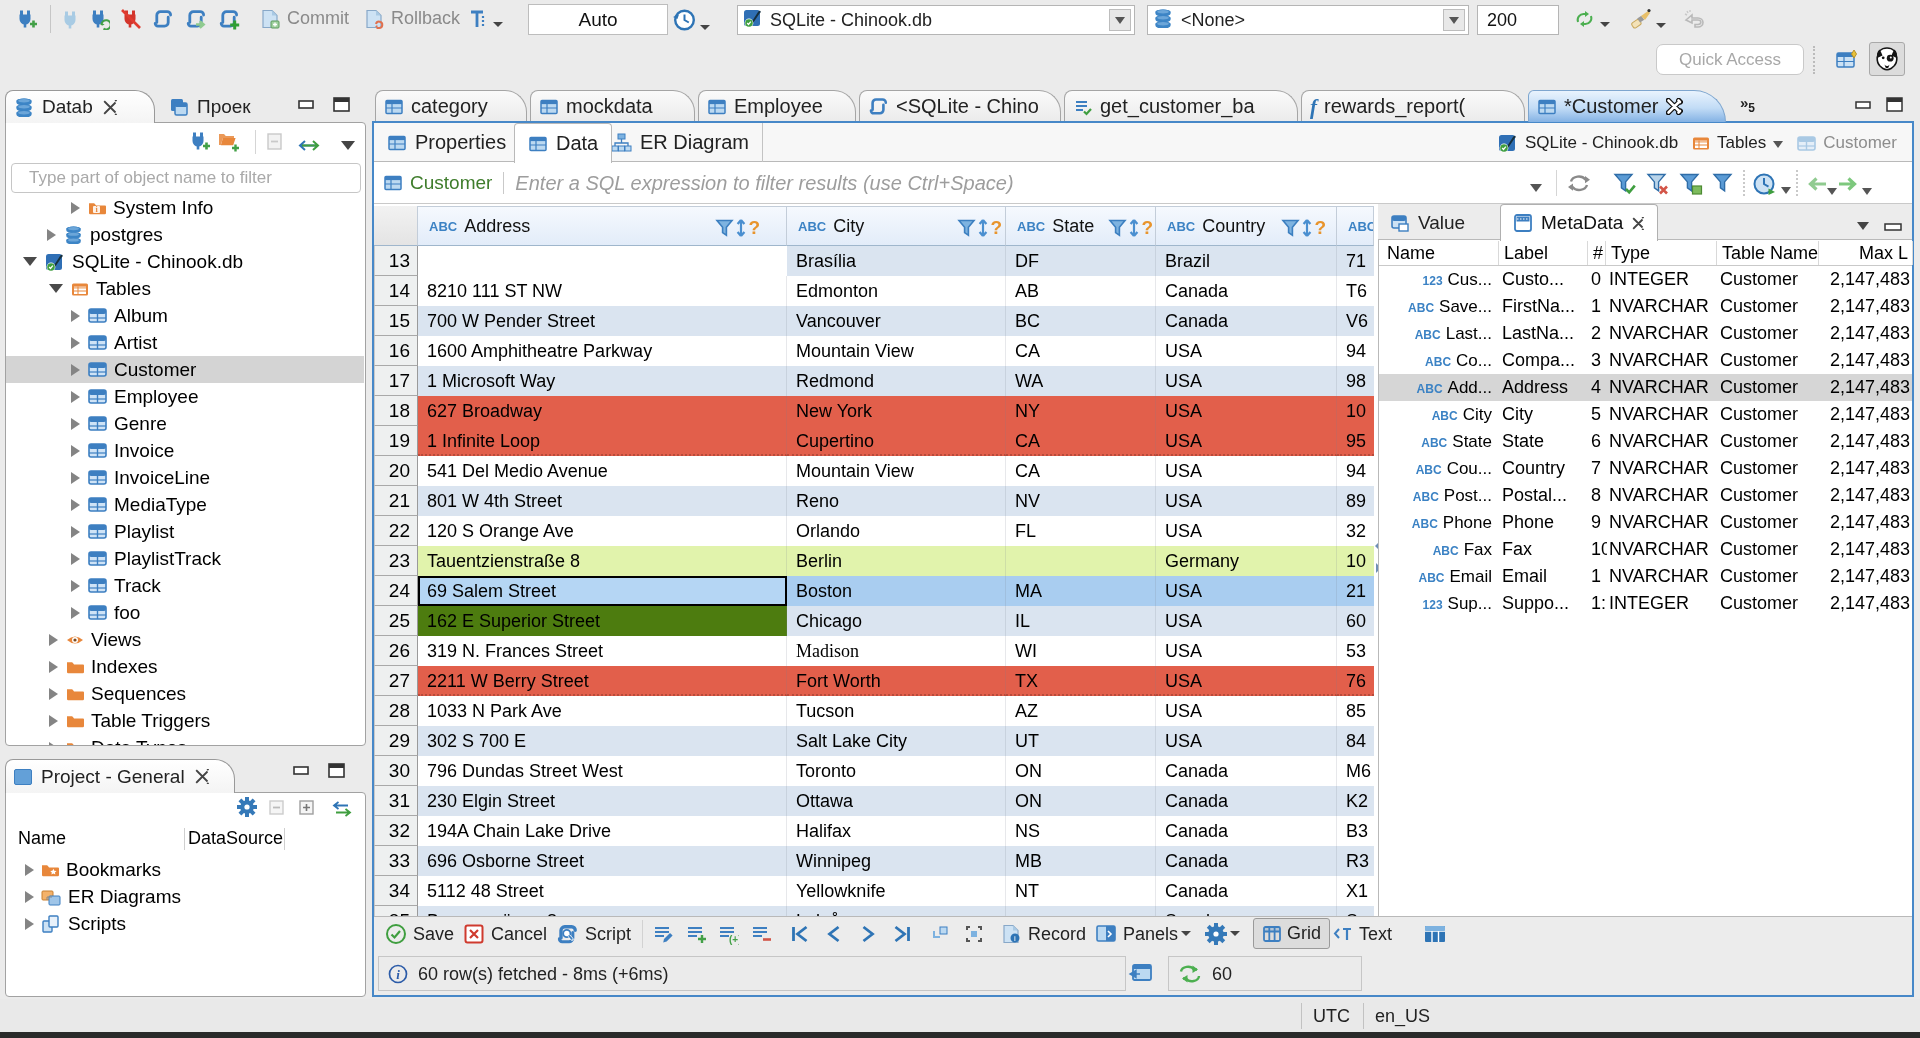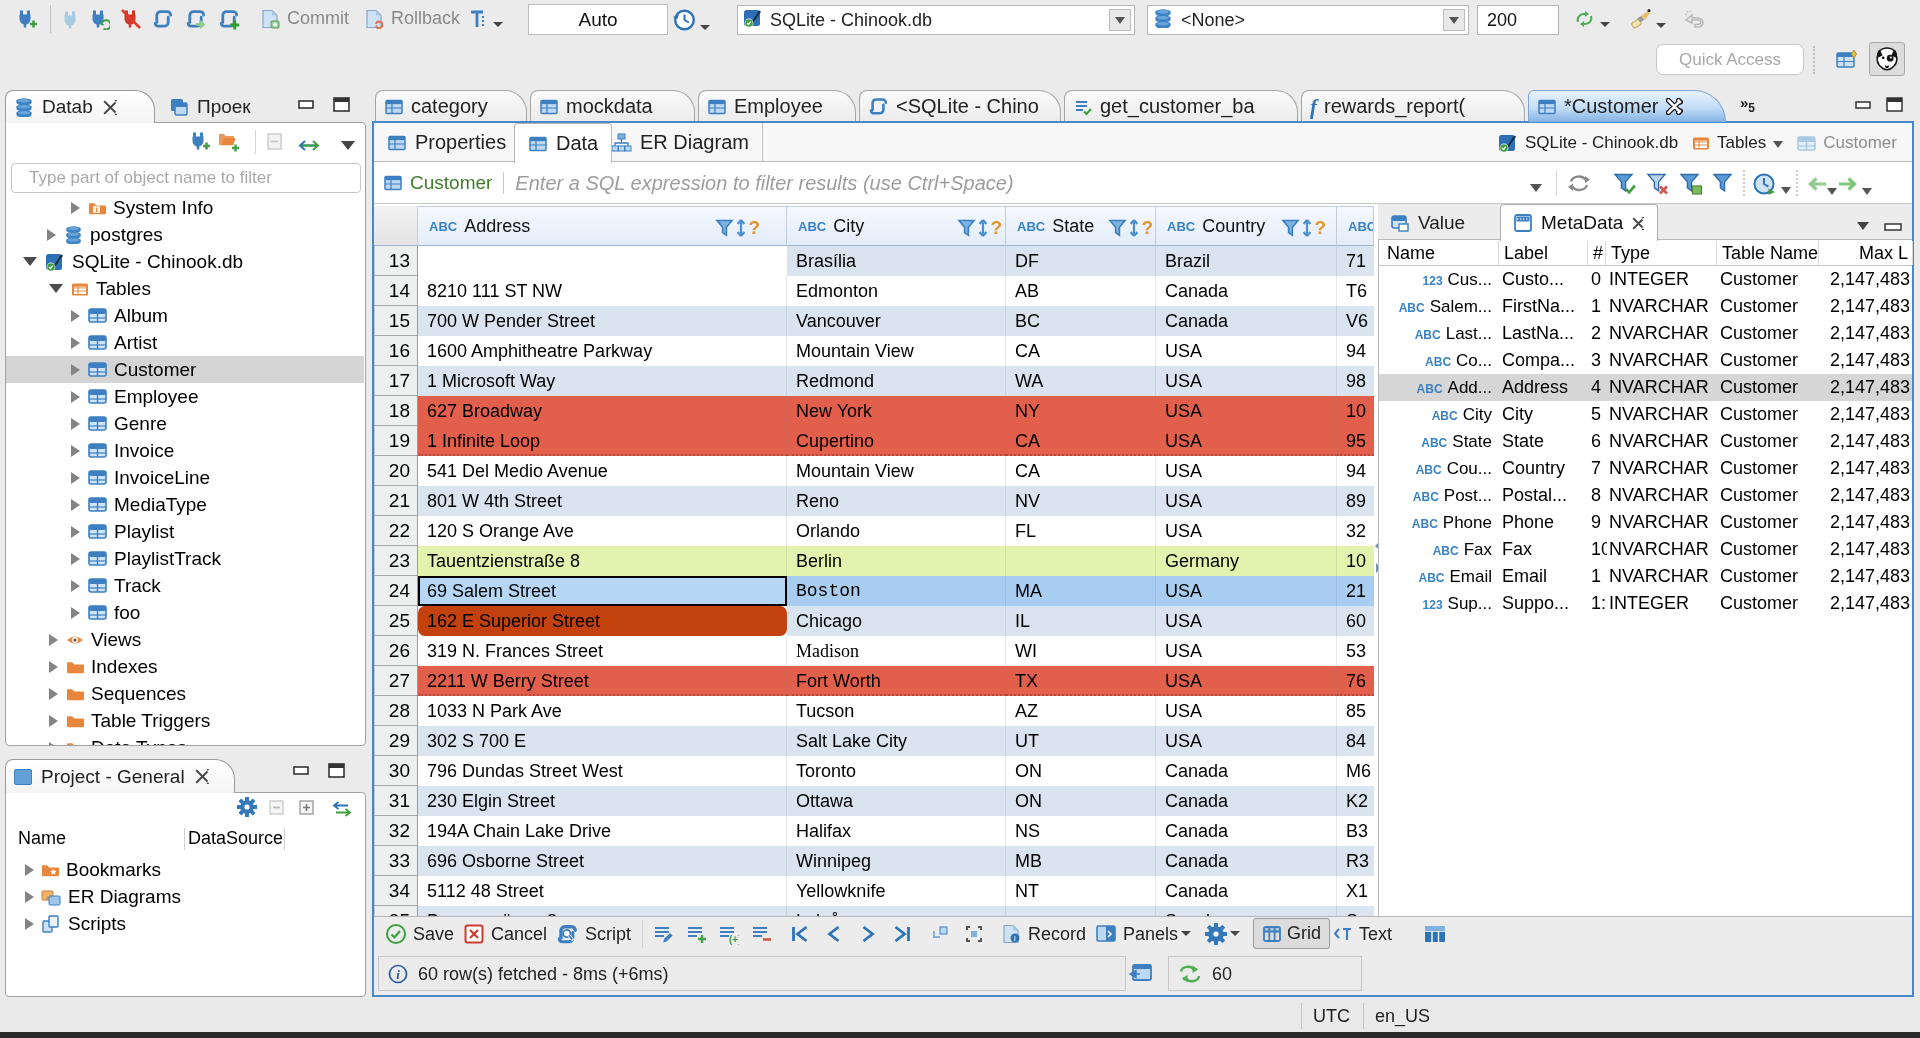--- a/index.html
+++ b/index.html
@@ -721,26 +721,26 @@
 <div class="cell" style="left:782px;top:270px;width:181px;background:#ffffff;border-right:1px solid rgba(120,130,145,.18);">USA</div>
 <div class="cell" style="left:963px;top:270px;width:37px;background:#ffffff;">32</div>
 <div class="rown" style="left:0px;top:300px">23</div>
 <div class="cell" style="left:44px;top:300px;width:369px;background:#e1f3ac;border-right:1px solid rgba(120,130,145,.18);">Tauentzienstraße 8</div>
 <div class="cell" style="left:413px;top:300px;width:219px;background:#e1f3ac;border-right:1px solid rgba(120,130,145,.18);">Berlin</div>
 <div class="cell" style="left:632px;top:300px;width:150px;background:#e1f3ac;border-right:1px solid rgba(120,130,145,.18);"></div>
 <div class="cell" style="left:782px;top:300px;width:181px;background:#e1f3ac;border-right:1px solid rgba(120,130,145,.18);">Germany</div>
 <div class="cell" style="left:963px;top:300px;width:37px;background:#e1f3ac;">10</div>
 <div class="rown" style="left:0px;top:330px">24</div>
 <div class="cell" style="left:44px;top:330px;width:369px;background:#b5d6f4;border:2px solid #000;line-height:26px;padding-left:7px">69 Salem Street</div>
-<div class="cell" style="left:413px;top:330px;width:219px;background:#a9cdf0;border-right:1px solid rgba(120,130,145,.18);font-family:Liberation Mono, monospace;">Boston</div>
+<div class="cell" style="left:413px;top:330px;width:219px;background:#a9cdf0;border-right:1px solid rgba(120,130,145,.18);">Boston</div>
 <div class="cell" style="left:632px;top:330px;width:150px;background:#a9cdf0;border-right:1px solid rgba(120,130,145,.18);">MA</div>
 <div class="cell" style="left:782px;top:330px;width:181px;background:#a9cdf0;border-right:1px solid rgba(120,130,145,.18);">USA</div>
 <div class="cell" style="left:963px;top:330px;width:37px;background:#a9cdf0;">21</div>
 <div class="rown" style="left:0px;top:360px">25</div>
-<div class="cell" style="left:44px;top:360px;width:369px;background:#c2410c;border-right:1px solid rgba(120,130,145,.18);border-radius:7px;">162 E Superior Street</div>
+<div class="cell" style="left:44px;top:360px;width:369px;background:#4d7c0f;border-right:1px solid rgba(120,130,145,.18);">162 E Superior Street</div>
 <div class="cell" style="left:413px;top:360px;width:219px;background:#dae4f0;border-right:1px solid rgba(120,130,145,.18);">Chicago</div>
 <div class="cell" style="left:632px;top:360px;width:150px;background:#dae4f0;border-right:1px solid rgba(120,130,145,.18);">IL</div>
 <div class="cell" style="left:782px;top:360px;width:181px;background:#dae4f0;border-right:1px solid rgba(120,130,145,.18);">USA</div>
 <div class="cell" style="left:963px;top:360px;width:37px;background:#dae4f0;">60</div>
 <div class="rown" style="left:0px;top:390px">26</div>
 <div class="cell" style="left:44px;top:390px;width:369px;background:#ffffff;border-right:1px solid rgba(120,130,145,.18);">319 N. Frances Street</div>
 <div class="cell" style="left:413px;top:390px;width:219px;background:#ffffff;border-right:1px solid rgba(120,130,145,.18);font-family:Liberation Serif, serif;">Madison</div>
 <div class="cell" style="left:632px;top:390px;width:150px;background:#ffffff;border-right:1px solid rgba(120,130,145,.18);">WI</div>
 <div class="cell" style="left:782px;top:390px;width:181px;background:#ffffff;border-right:1px solid rgba(120,130,145,.18);">USA</div>
 <div class="cell" style="left:963px;top:390px;width:37px;background:#ffffff;">53</div>
@@ -851,21 +851,21 @@
 <div class="abs" style="left:1818px;top:241px;width:94px;height:24px;line-height:24px;font-size:18px;color:#000;text-align:right;padding-right:4px;overflow:hidden;white-space:nowrap">Max L</div>
 <div class="sep" style="left:1912px;top:241px;height:24px;background:#d9d9d9"></div>
 <div class="abs" style="left:1379px;top:266px;width:533px;height:27px;"></div>
 <div class="mrow" style="left:1381px;top:266px;width:115px;text-align:right;padding-right:4px"><span style="font-size:12px;font-weight:bold;color:#3b82c4;font-family:'Liberation Sans'">123</span> <span style="font-size:17px">Cus...</span></div>
 <div class="mrow" style="left:1502px;top:266px;width:84px">Custo...</div>
 <div class="mrow" style="left:1591px;top:266px;width:16px">0</div>
 <div class="mrow" style="left:1609px;top:266px;width:106px">INTEGER</div>
 <div class="mrow" style="left:1720px;top:266px;width:97px">Customer</div>
 <div class="mrow" style="left:1818px;top:266px;width:92px;text-align:right;padding-right:0">2,147,483</div>
 <div class="abs" style="left:1379px;top:293px;width:533px;height:27px;"></div>
-<div class="mrow" style="left:1381px;top:293px;width:115px;text-align:right;padding-right:4px"><span style="font-size:12px;font-weight:bold;color:#3b82c4;letter-spacing:0;font-family:'Liberation Sans'">ABC</span> <span style="font-size:17px">Salem...</span></div>
+<div class="mrow" style="left:1381px;top:293px;width:115px;text-align:right;padding-right:4px"><span style="font-size:12px;font-weight:bold;color:#3b82c4;letter-spacing:0;font-family:'Liberation Sans'">ABC</span> <span style="font-size:17px">Save...</span></div>
 <div class="mrow" style="left:1502px;top:293px;width:84px">FirstNa...</div>
 <div class="mrow" style="left:1591px;top:293px;width:16px">1</div>
 <div class="mrow" style="left:1609px;top:293px;width:106px">NVARCHAR</div>
 <div class="mrow" style="left:1720px;top:293px;width:97px">Customer</div>
 <div class="mrow" style="left:1818px;top:293px;width:92px;text-align:right;padding-right:0">2,147,483</div>
 <div class="abs" style="left:1379px;top:320px;width:533px;height:27px;"></div>
 <div class="mrow" style="left:1381px;top:320px;width:115px;text-align:right;padding-right:4px"><span style="font-size:12px;font-weight:bold;color:#3b82c4;letter-spacing:0;font-family:'Liberation Sans'">ABC</span> <span style="font-size:17px">Last...</span></div>
 <div class="mrow" style="left:1502px;top:320px;width:84px">LastNa...</div>
 <div class="mrow" style="left:1591px;top:320px;width:16px">2</div>
 <div class="mrow" style="left:1609px;top:320px;width:106px">NVARCHAR</div>

